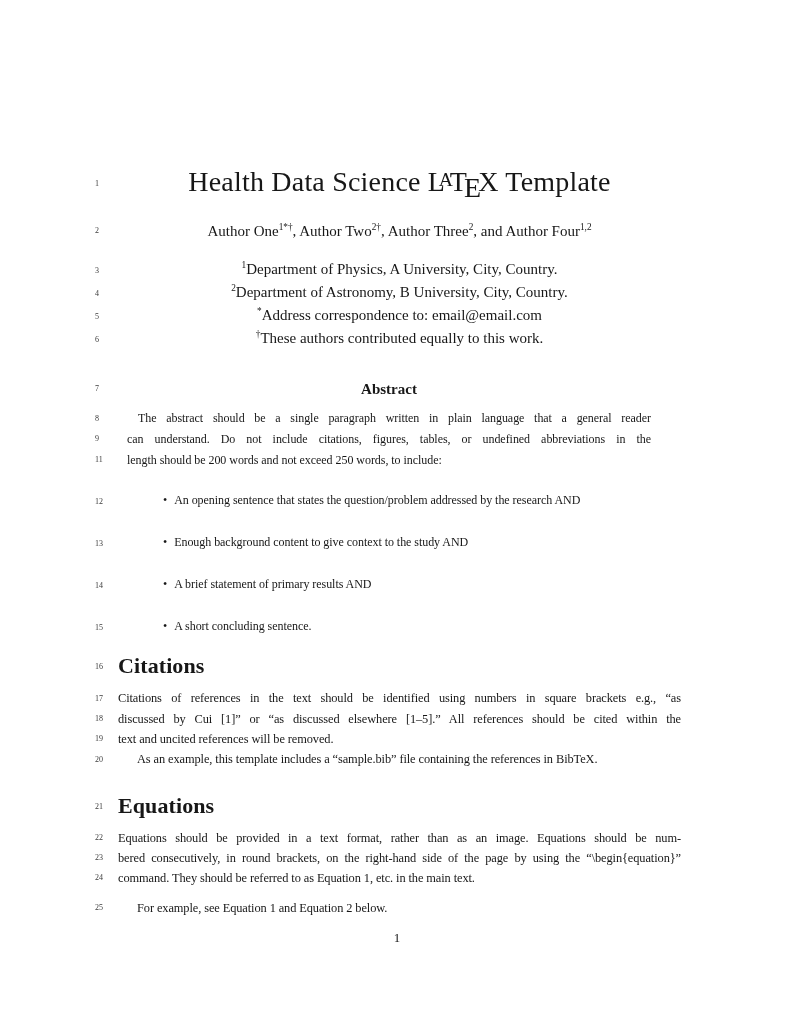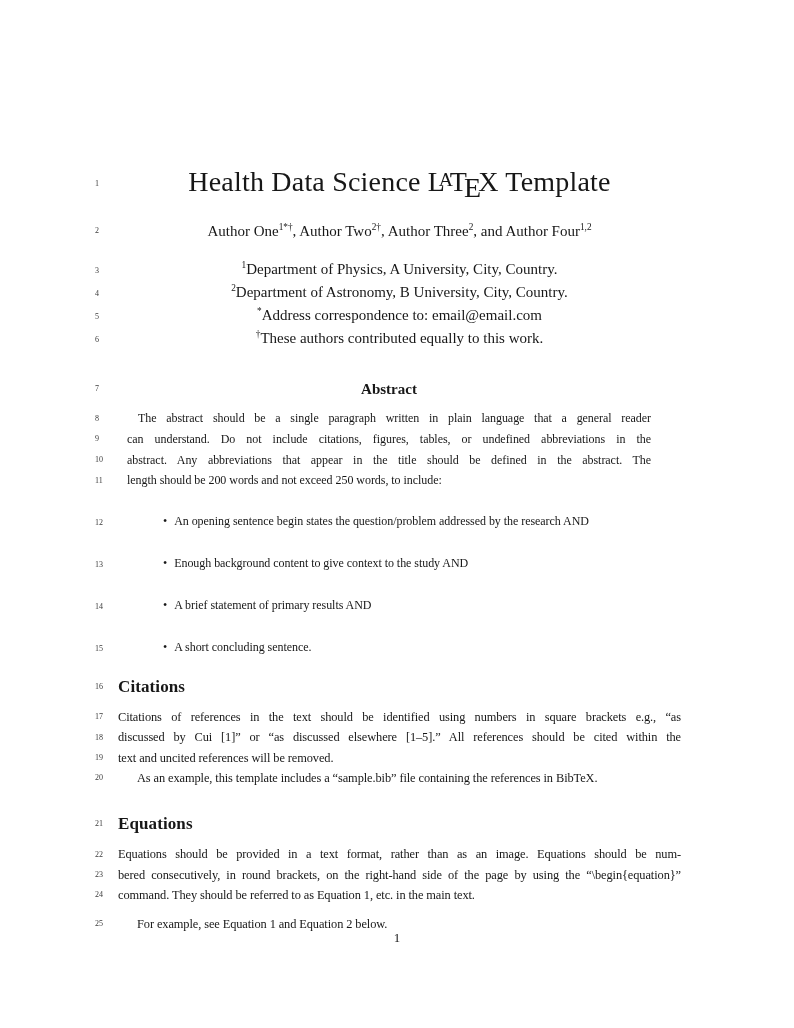--- a/index.html
+++ b/index.html
@@ -38,21 +38,21 @@
   .abstract-heading { font-size:15px; font-weight:700; display:inline; }
   .abs-line { line-height:20.7px; font-size:12px; letter-spacing:-0.05px; }
   .abs-first { margin-top:10px; }
   .abs-line p.indented { text-indent:11px; }
   .stretch p { text-align:justify; text-align-last:justify; white-space:nowrap; }
   .bullets { margin-top:6px; }
   .bullet-row { line-height:23px; font-size:12px; padding-left:36px; letter-spacing:-0.05px;margin-top:19px; }
   .bullet-glyph { margin-right:7px; }
   
   .section-row { line-height:24px;font-family:Liberation Serif, serif; }
-  .section-heading { font-size:17px; font-weight:700; display:inline; letter-spacing:0.1px; }
+  .section-heading { font-size:22px; font-weight:700; display:inline; letter-spacing:0.1px; }
   .sec-citations { margin-top:16px; }
   .sec-equations { margin-top:24px; }
   .body-first { margin-top:8px; }
   .body-line { line-height:20.3px; font-size:12.4px; letter-spacing:-0.1px; }
   .body-line p.indented { text-indent:19px; }
   .para-sep { margin-top:9px; }
   
   .eq-row { margin-top:14px; line-height:22px; text-align:center; font-size:14px; }
   .eq-formula { font-style:italic; }
   .eq-number { position:absolute; right:0; top:0; font-style:normal; font-size:13px; }
@@ -102,33 +102,29 @@
         <h2 class="abstract-heading">Abstract</h2>
       </div>
       <div class="row abs-line abs-first stretch">
         <span class="lineno">8</span>
         <p class="indented">The abstract should be a single paragraph written in plain language that a general reader</p>
       </div>
       <div class="row abs-line stretch">
         <span class="lineno">9</span>
         <p>can understand. Do not include citations, figures, tables, or undefined abbreviations in the</p>
       </div>
-      <div class="row abs-line stretch">
-        <span class="lineno">10</span>
-        <p>abstract. Any abbreviations that appear in the title should be defined in the abstract. The</p>
-      </div>
       <div class="row abs-line">
         <span class="lineno">11</span>
         <p>length should be 200 words and not exceed 250 words, to include:</p>
       </div>
 
       <div class="bullets">
         <div class="row bullet-row">
           <span class="lineno">12</span>
-          <span class="bullet-glyph">•</span><span>An opening sentence begin states the question/problem addressed by the research AND</span>
+          <span class="bullet-glyph">•</span><span>An opening sentence that states the question/problem addressed by the research AND</span>
         </div>
         <div class="row bullet-row">
           <span class="lineno">13</span>
           <span class="bullet-glyph">•</span><span>Enough background content to give context to the study AND</span>
         </div>
         <div class="row bullet-row">
           <span class="lineno">14</span>
           <span class="bullet-glyph">•</span><span>A brief statement of primary results AND</span>
         </div>
         <div class="row bullet-row">

